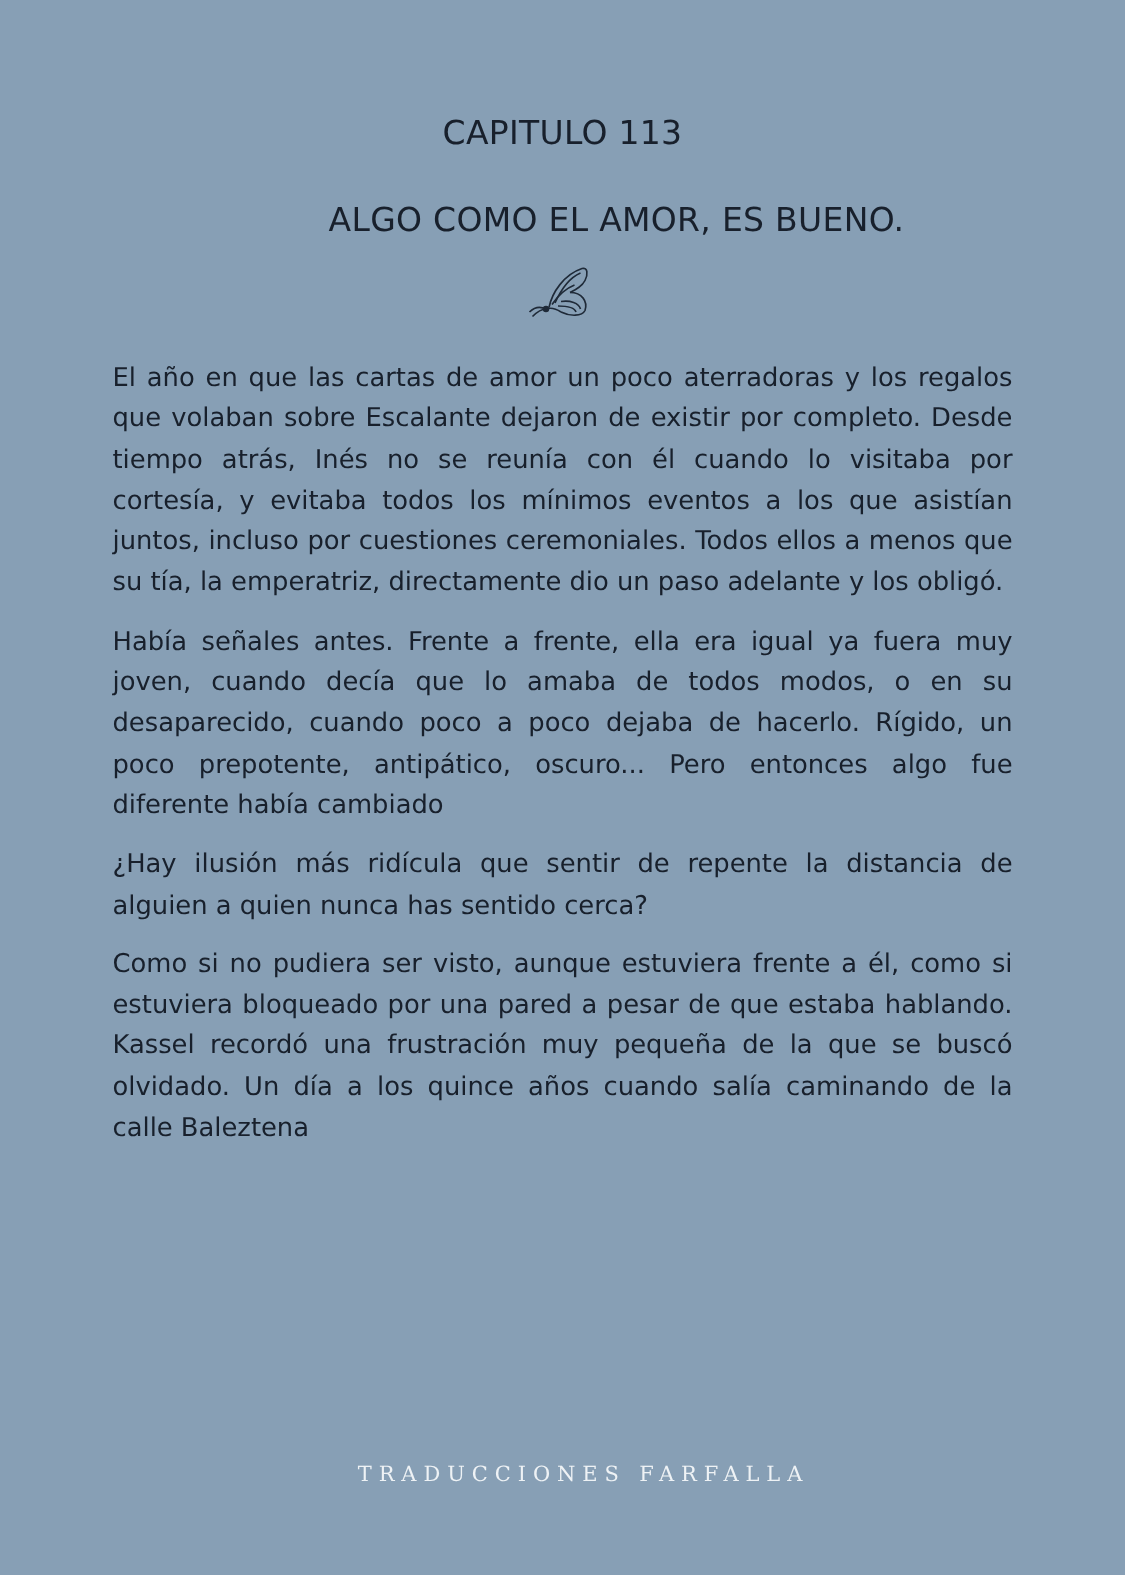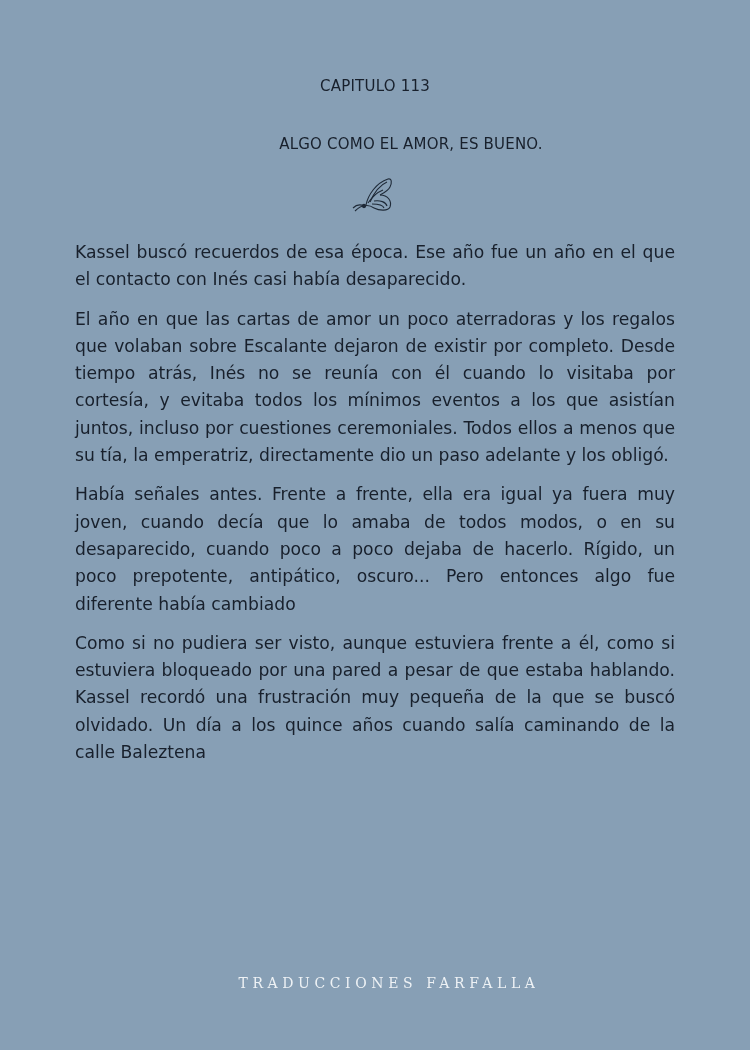--- a/index.html
+++ b/index.html
@@ -6,21 +6,21 @@
     body {
       width: 750px; height: 1050px;
       background: #879fb5;
       color: #18202c;
       font-family: "DejaVu Sans", sans-serif;
       position: relative;
       overflow: hidden;
     }
     .title {
       position: absolute; left: 0; width: 750px; text-align: center;
-      font-size: 15px; letter-spacing: 0.2px; font-weight: normal;
+      font-size: 22px; letter-spacing: 0.2px; font-weight: normal;
     }
     .chapter { top: 77px; }
     .subtitle { top: 135px; padding-left: 36px; }
     .butterfly { position: absolute; left: 350px; top: 175px; width: 46px; height: 40px; }
     .content {
       position: absolute; left: 75px; top: 239px; width: 600px;
       font-size: 17.2px; line-height: 27.3px;
       text-align: justify;
     }
     .content p { margin: 0 0 12px 0; }
@@ -44,19 +44,19 @@
   <path d="M30 20 C38 20, 42 26, 40 32 C38 36, 30 36, 24 33"></path>
   <path d="M24 26 C30 25, 36 27, 37 31"></path>
   <path d="M22 29 C28 29, 33 30, 34 33"></path>
   <path d="M14 31 C17 30, 21 31, 24 33"></path>
   <path d="M14 31 C10 29, 6 30, 3 33"></path>
   <path d="M14 31 C10 31, 7 34, 5 36"></path>
   <circle cx="14" cy="31" r="1.6" fill="#1f2a38"></circle>
 </svg>
 
 <div class="content">
-  <p>Kassel buscó recuerdos de esa época. Ese año fue un año en el que el contacto con Inés casi había desaparecido.</p>
   <p>El año en que las cartas de amor un poco aterradoras y los regalos que volaban sobre Escalante dejaron de existir por completo. Desde tiempo atrás, Inés no se reunía con él cuando lo visitaba por cortesía, y evitaba todos los mínimos eventos a los que asistían juntos, incluso por cuestiones ceremoniales. Todos ellos a menos que su tía, la emperatriz, directamente dio un paso adelante y los obligó.</p>
   <p>Había señales antes. Frente a frente, ella era igual ya fuera muy joven, cuando decía que lo amaba de todos modos, o en su desaparecido, cuando poco a poco dejaba de hacerlo. Rígido, un poco prepotente, antipático, oscuro... Pero entonces algo fue diferente había cambiado</p>
+  <p>¿Hay ilusión más ridícula que sentir de repente la distancia de alguien a quien nunca has sentido cerca?</p>
   <p>Como si no pudiera ser visto, aunque estuviera frente a él, como si estuviera bloqueado por una pared a pesar de que estaba hablando. Kassel recordó una frustración muy pequeña de la que se buscó olvidado. Un día a los quince años cuando salía caminando de la calle Baleztena</p>
 </div>
 
 <div class="footer">TRADUCCIONES FARFALLA</div>
 
 </body></html>

